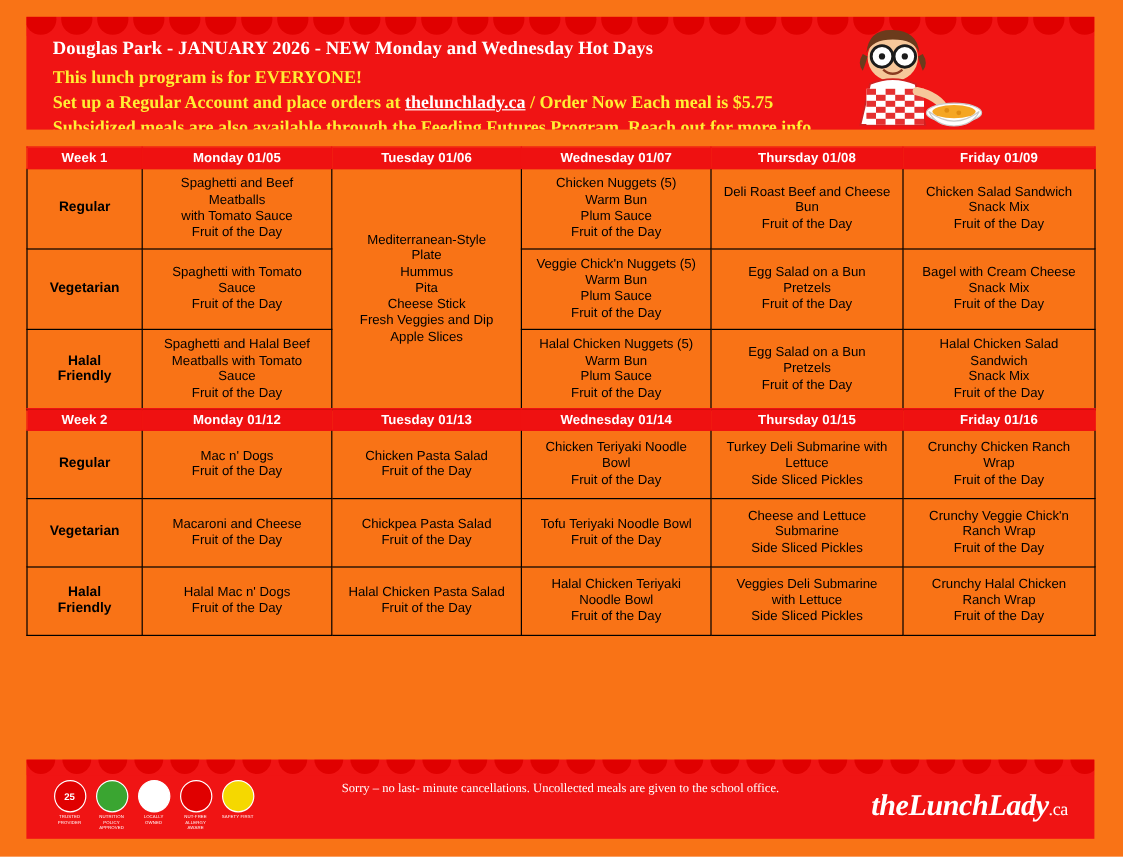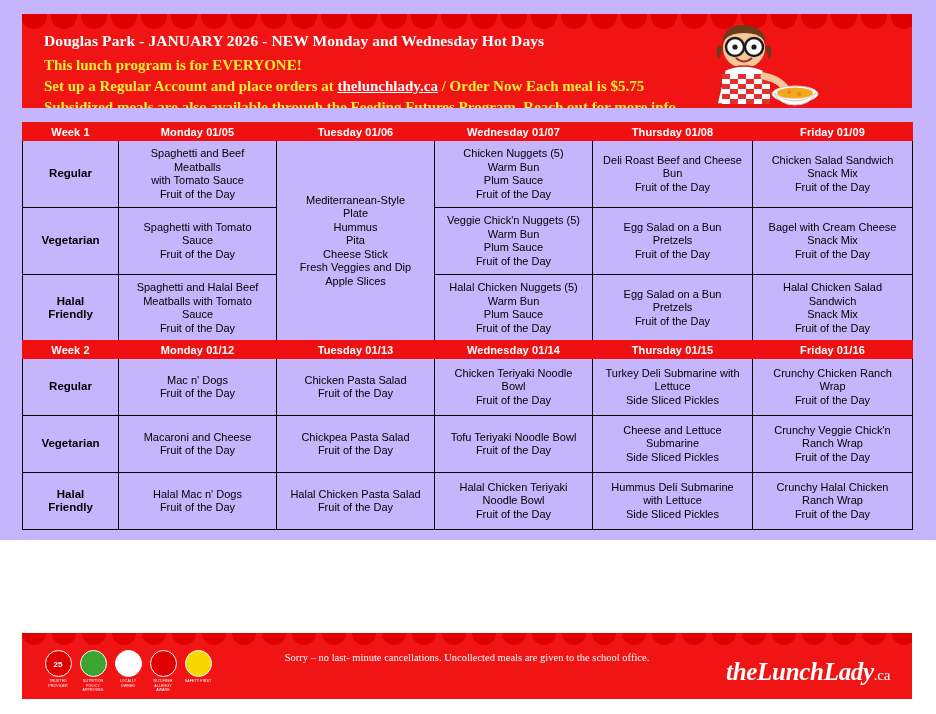--- a/index.html
+++ b/index.html
@@ -11,22 +11,22 @@
     height: 714px;
     background: #ffffff;
     font-family: "Liberation Sans", sans-serif;
     font-size: 11px;
     color: #000000;
     overflow: hidden;
   }
   .page {
     position: relative;
     width: 936px;
-    height: 540px;
-    background: #c4b5fd;
+    height: 714px;
+    background: #f97316;
   }
 
   
   .header-banner {
     position: absolute;
     left: 22px;
     top: 14px;
     width: 890px;
     height: 94px;
     background: #f01414;
@@ -517,21 +517,21 @@
         <td class="cell-lines">
             <div>Halal Chicken Pasta Salad</div>
             <div>Fruit of the Day</div>
           </td>
         <td class="cell-lines">
             <div>Halal Chicken Teriyaki</div>
             <div>Noodle Bowl</div>
             <div>Fruit of the Day</div>
           </td>
         <td class="cell-lines">
-            <div>Hummus Deli Submarine</div>
+            <div>Veggies Deli Submarine</div>
             <div>with Lettuce</div>
             <div>Side Sliced Pickles</div>
           </td>
         <td class="cell-lines">
             <div>Crunchy Halal Chicken</div>
             <div>Ranch Wrap</div>
             <div>Fruit of the Day</div>
           </td>
       </tr>
     </tbody>

